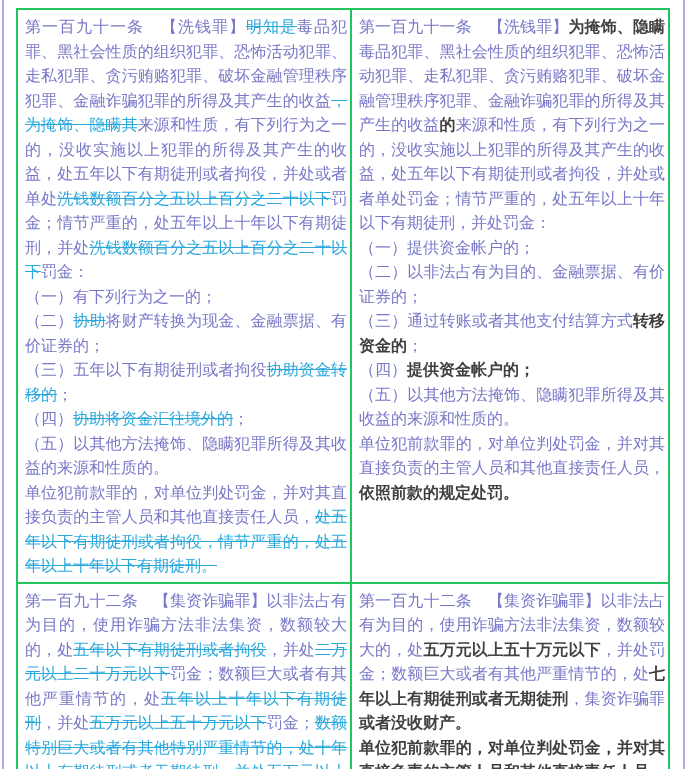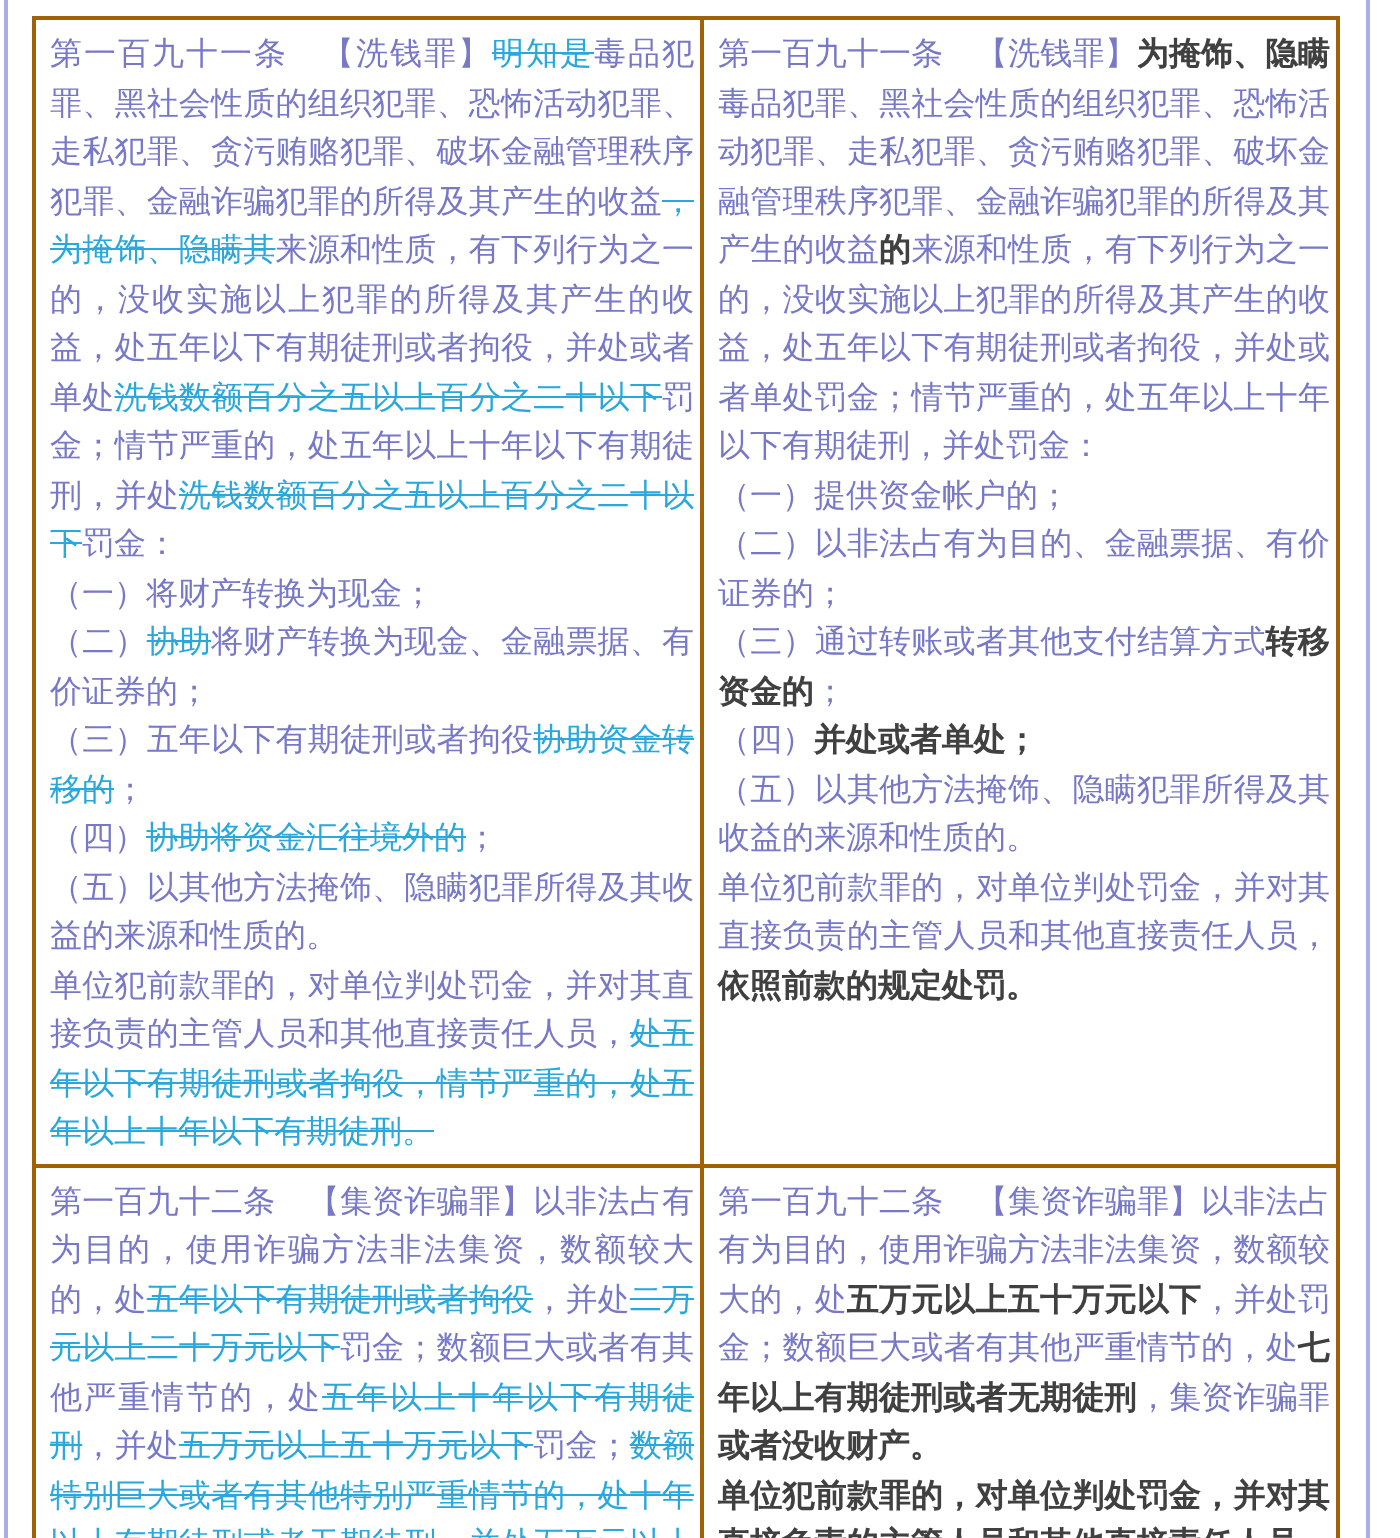--- a/index.html
+++ b/index.html
@@ -10,21 +10,21 @@
   .frame-line {
     position:absolute; top:0; width:2px; height:769px; background:#a9afe4;
   }
   .frame-line.left  { left:2px; }
   .frame-line.right { left:683px; }
   table.law-table {
     position:absolute; left:16px; top:8px; width:652px;
     border-collapse:collapse; table-layout:fixed;
   }
   table.law-table td {
-    border:2px solid #a16207; vertical-align:top;
+    border:2px solid #22c55e; vertical-align:top;
     padding:5px 3px 3px 7px; overflow:hidden;
   }
   tr.row-191 td { height:532px; }
   tr.row-192 td { height:218px; }
   td p {
     margin:0; font-size:16px; line-height:24.5px; text-align:justify;
     color:#7878c8; word-break:break-all;
   }
   .seg-n { color:#7878c8; }
   .seg-d { color:#2aa8dc; text-decoration:line-through; }
@@ -39,33 +39,33 @@
 
   <table class="law-table">
     <colgroup>
       <col style="width:334px">
       <col style="width:318px">
     </colgroup>
     <tbody>
         <tr class="row-191">
       <td>
             <p><span class="seg-n">第一百九十一条　【洗钱罪】</span><span class="seg-d">明知是</span><span class="seg-n">毒品犯罪、黑社会性质的组织犯罪、恐怖活动犯罪、走私犯罪、贪污贿赂犯罪、破坏金融管理秩序犯罪、金融诈骗犯罪的所得及其产生的收益</span><span class="seg-d">，为掩饰、隐瞒其</span><span class="seg-n">来源和性质，有下列行为之一的，没收实施以上犯罪的所得及其产生的收益，处五年以下有期徒刑或者拘役，并处或者单处</span><span class="seg-d">洗钱数额百分之五以上百分之二十以下</span><span class="seg-n">罚金；情节严重的，处五年以上十年以下有期徒刑，并处</span><span class="seg-d">洗钱数额百分之五以上百分之二十以下</span><span class="seg-n">罚金：</span></p>
-            <p><span class="seg-n">（一）将财产转换为现金；</span></p>
+            <p><span class="seg-n">（一）有下列行为之一的；</span></p>
             <p><span class="seg-n">（二）</span><span class="seg-d">协助</span><span class="seg-n">将财产转换为现金、金融票据、有价证券的；</span></p>
             <p><span class="seg-n">（三）五年以下有期徒刑或者拘役</span><span class="seg-d">协助资金转移的</span><span class="seg-n">；</span></p>
             <p><span class="seg-n">（四）</span><span class="seg-d">协助将资金汇往境外的</span><span class="seg-n">；</span></p>
             <p><span class="seg-n">（五）以其他方法掩饰、隐瞒犯罪所得及其收益的来源和性质的。</span></p>
             <p><span class="seg-n">单位犯前款罪的，对单位判处罚金，并对其直接负责的主管人员和其他直接责任人员，</span><span class="seg-d">处五年以下有期徒刑或者拘役，情节严重的，处五年以上十年以下有期徒刑。</span></p>
           </td>
       <td>
             <p><span class="seg-n">第一百九十一条　【洗钱罪】</span><span class="seg-a">为掩饰、隐瞒</span><span class="seg-n">毒品犯罪、黑社会性质的组织犯罪、恐怖活动犯罪、走私犯罪、贪污贿赂犯罪、破坏金融管理秩序犯罪、金融诈骗犯罪的所得及其产生的收益</span><span class="seg-a">的</span><span class="seg-n">来源和性质，有下列行为之一的，没收实施以上犯罪的所得及其产生的收益，处五年以下有期徒刑或者拘役，并处或者单处罚金；情节严重的，处五年以上十年以下有期徒刑，并处罚金：</span></p>
             <p><span class="seg-n">（一）提供资金帐户的；</span></p>
             <p><span class="seg-n">（二）以非法占有为目的、金融票据、有价证券的；</span></p>
             <p><span class="seg-n">（三）通过转账或者其他支付结算方式</span><span class="seg-a">转移资金的</span><span class="seg-n">；</span></p>
-            <p><span class="seg-n">（四）</span><span class="seg-a">并处或者单处；</span></p>
+            <p><span class="seg-n">（四）</span><span class="seg-a">提供资金帐户的；</span></p>
             <p><span class="seg-n">（五）以其他方法掩饰、隐瞒犯罪所得及其收益的来源和性质的。</span></p>
             <p><span class="seg-n">单位犯前款罪的，对单位判处罚金，并对其直接负责的主管人员和其他直接责任人员，</span><span class="seg-a">依照前款的规定处罚。</span></p>
           </td>
     </tr>
     <tr class="row-192">
       <td>
             <p><span class="seg-n">第一百九十二条　【集资诈骗罪】以非法占有为目的，使用诈骗方法非法集资，数额较大的，处</span><span class="seg-d">五年以下有期徒刑或者拘役</span><span class="seg-n">，并处</span><span class="seg-d">二万元以上二十万元以下</span><span class="seg-n">罚金；数额巨大或者有其他严重情节的，处</span><span class="seg-d">五年以上十年以下有期徒刑</span><span class="seg-n">，并处</span><span class="seg-d">五万元以上五十万元以下</span><span class="seg-n">罚金；</span><span class="seg-d">数额特别巨大或者有其他特别严重情节的，处十年以上有期徒刑或者无期徒刑，并处五万元以上五十万元以下罚金或者没收财产。</span></p>
           </td>
       <td>
             <p><span class="seg-n">第一百九十二条　【集资诈骗罪】以非法占有为目的，使用诈骗方法非法集资，数额较大的，处</span><span class="seg-a">五万元以上五十万元以下</span><span class="seg-n">，并处罚金；数额巨大或者有其他严重情节的，处</span><span class="seg-a">七年以上有期徒刑或者无期徒刑</span><span class="seg-n">，集资诈骗罪</span><span class="seg-a">或者没收财产。</span></p>

